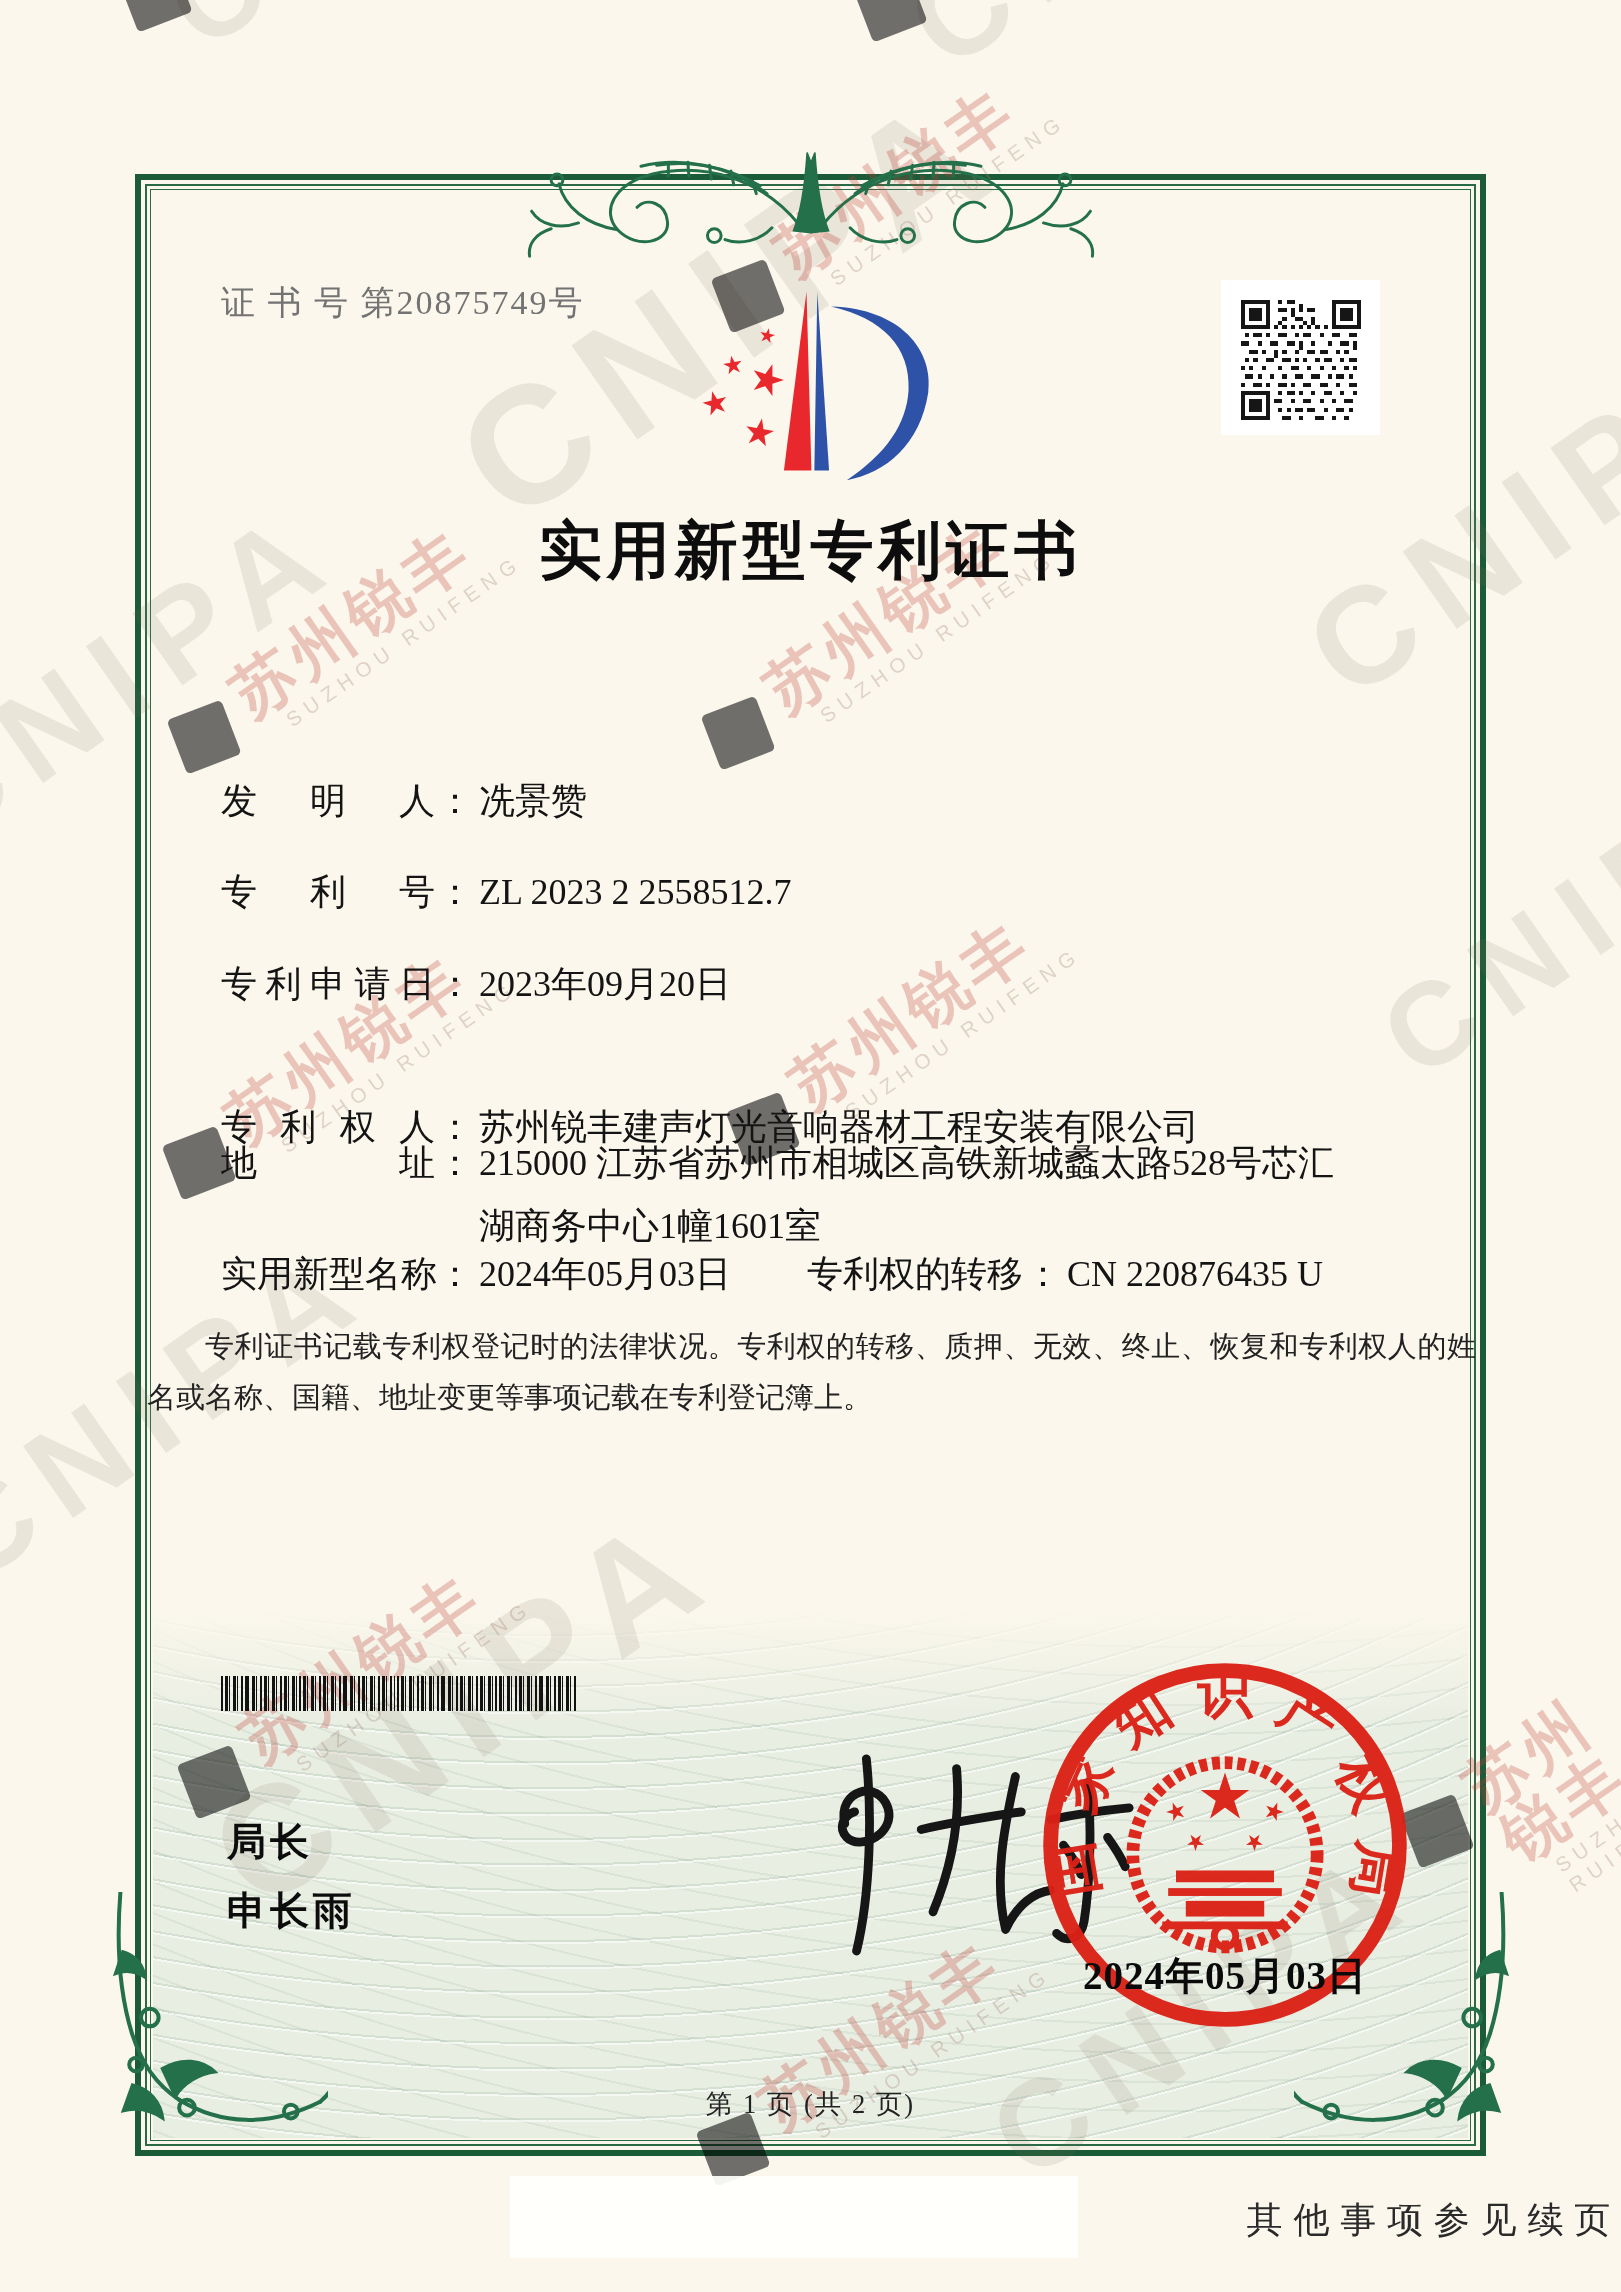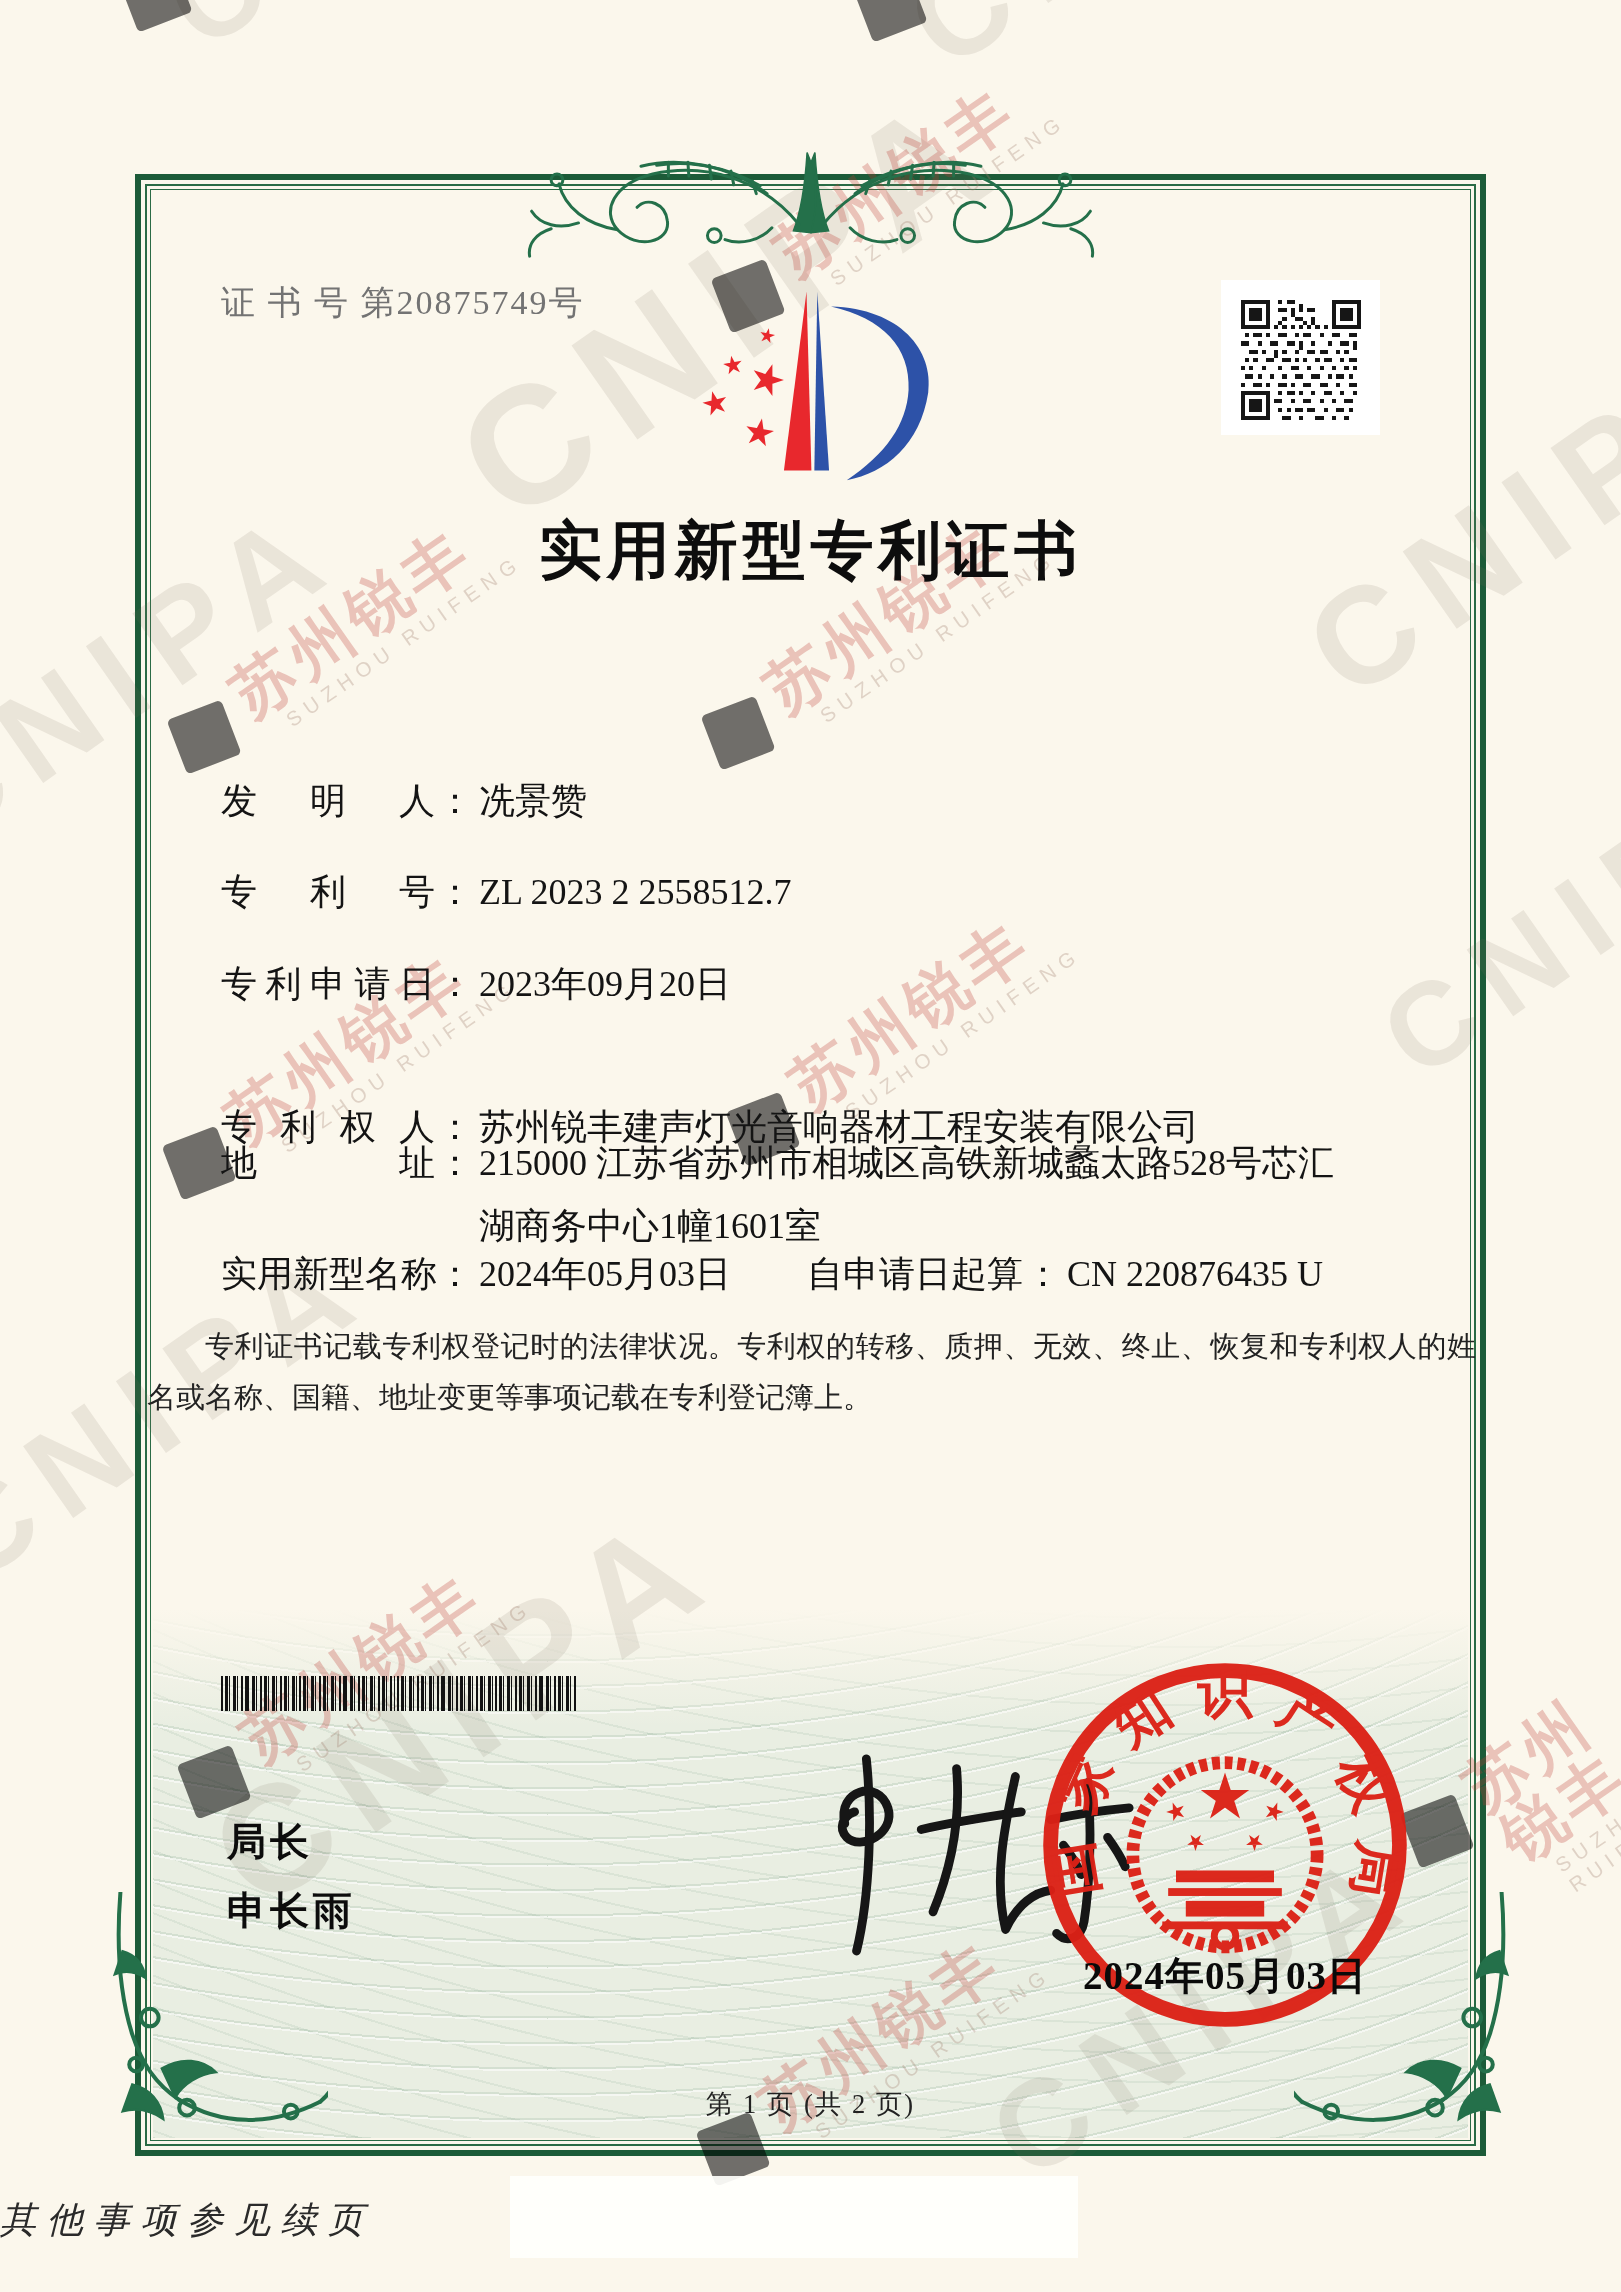--- a/index.html
+++ b/index.html
@@ -70,22 +70,22 @@
     color:#0c0c0c; font-family:"Liberation Sans","DejaVu Sans",sans-serif;}
   .signer.t1{top:1815px;} .signer.t2{top:1884px;}
   .signature{position:absolute; left:784px; top:1747px;}
   .seal{position:absolute; left:1029px; top:1649px; width:392px; height:392px; opacity:.96;}
   .seal-date{position:absolute; left:1029px; top:1949px; width:392px; text-align:center;
     font-size:39px; font-weight:700; color:#0a0a0a; letter-spacing:1px;}
   .page-no{position:absolute; left:0; right:0; top:2086px; text-align:center;
     font-size:26.5px; color:#222; letter-spacing:2px;}
   .cont-patch{position:absolute; left:510px; top:2176px; width:568px; height:82px;
     background:rgba(255,255,252,.92);}
-  .cont-note{position:absolute; left:0; right:0; top:2196px; text-align:left;
-    font-size:36px; color:#2a2a2a; letter-spacing:10.8px;font-style:italic;}
+  .cont-note{position:absolute; left:0; right:0; top:2196px; text-align:right;
+    font-size:36px; color:#2a2a2a; letter-spacing:10.8px;}
   
   .orn{position:absolute; pointer-events:none;}
   .orn path, .orn circle{vector-effect:non-scaling-stroke;}
 </style>
 </head>
 <body>
 
 <svg width="0" height="0" style="position:absolute">
   <defs>
     <path id="star" d="M0,-1L0.588,0.809L-0.951,-0.309L0.951,-0.309L-0.588,0.809Z"></path>
@@ -308,21 +308,21 @@
   <div class="row" style="top:1096px;">
     <span class="f-label">专利权人</span><span class="f-colon">：</span><span class="f-value">苏州锐丰建声灯光音响器材工程安装有限公司</span>
   </div>
   <div class="row" style="top:1132px;">
     <span class="f-label">地址</span><span class="f-colon">：</span><span class="f-value" style="white-space:pre-line;">215000 江苏省苏州市相城区高铁新城蠡太路528号芯汇
 湖商务中心1幢1601室</span>
   </div>
   <div class="row" style="top:1243px;">
     <span class="f-label">实用新型名称</span><span class="f-colon">：</span><span class="f-value">2024年05月03日</span>
     <span class="grant-2">
-      <span class="g-label">自申请日起算</span><span class="f-colon">：</span><span class="f-value">CN 220876435 U</span>
+      <span class="g-label">专利权的转移</span><span class="f-colon">：</span><span class="f-value">CN 220876435 U</span>
     </span>
   </div>
 
   <div class="paras">
     <p>专利证书记载专利权登记时的法律状况。专利权的转移、质押、无效、终止、恢复和专利权人的姓名或名称、国籍、地址变更等事项记载在专利登记簿上。</p>
   </div>
 
   <div class="barcode"></div>
 
   <div class="signer t1">局长</div>

